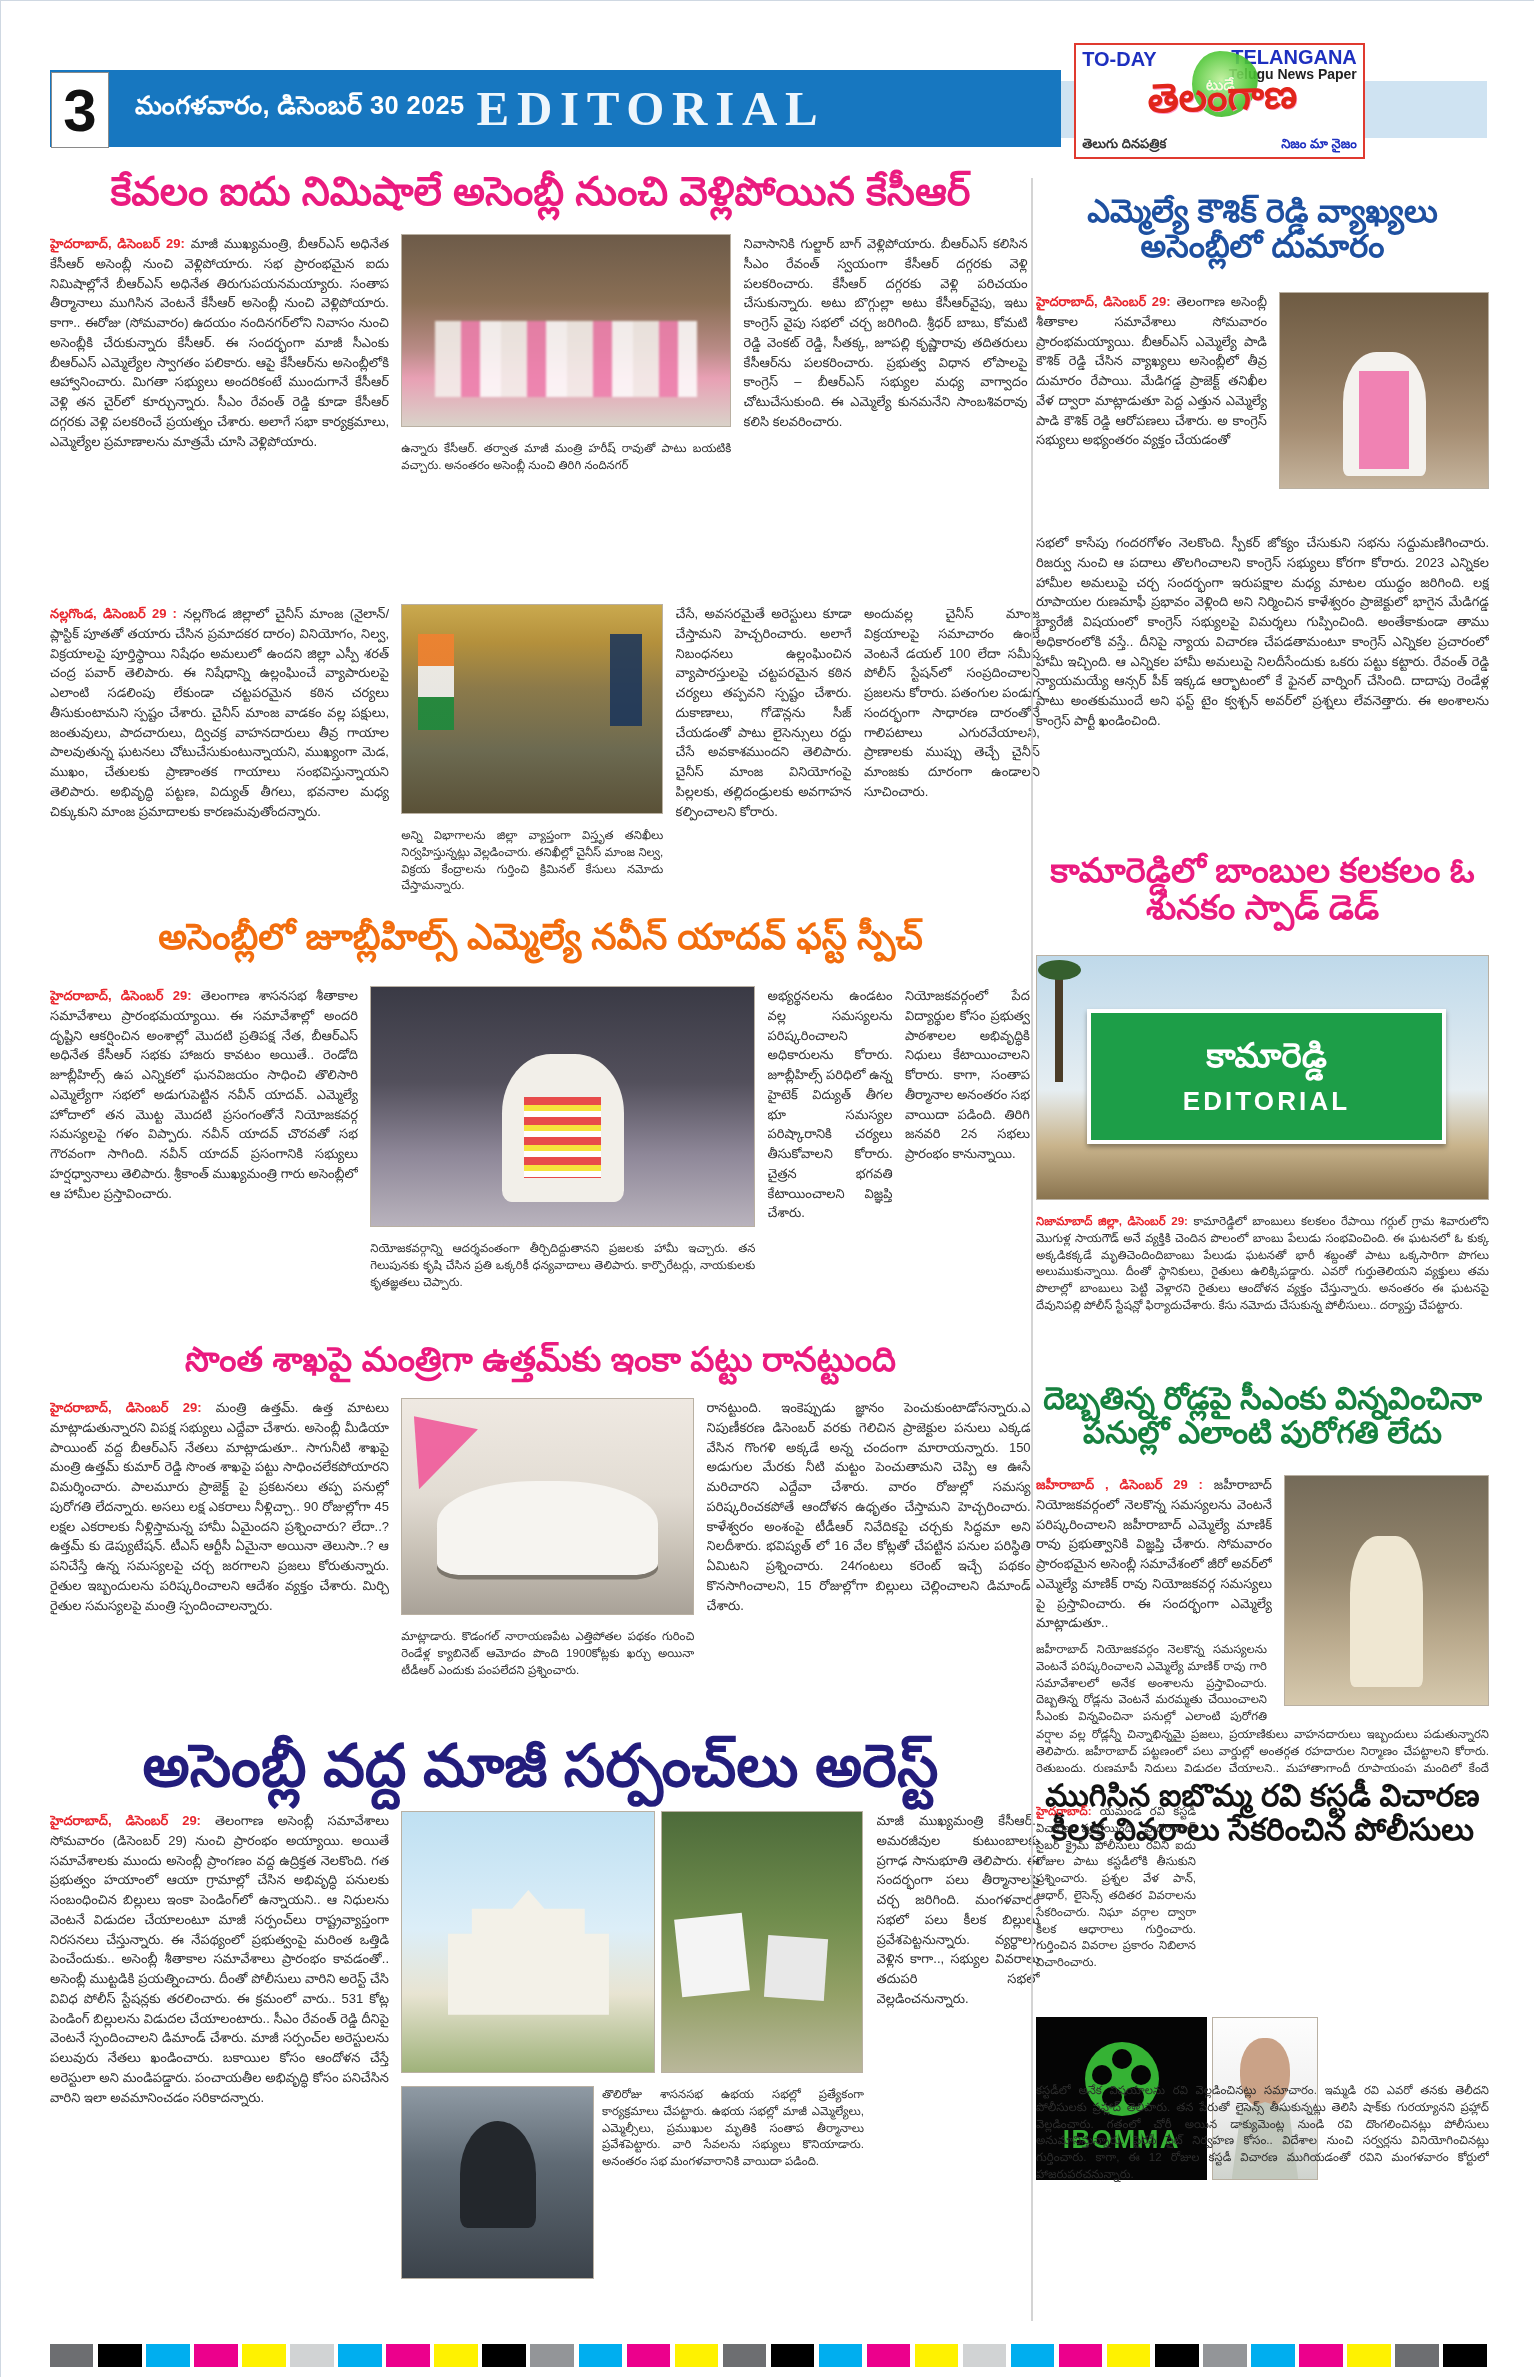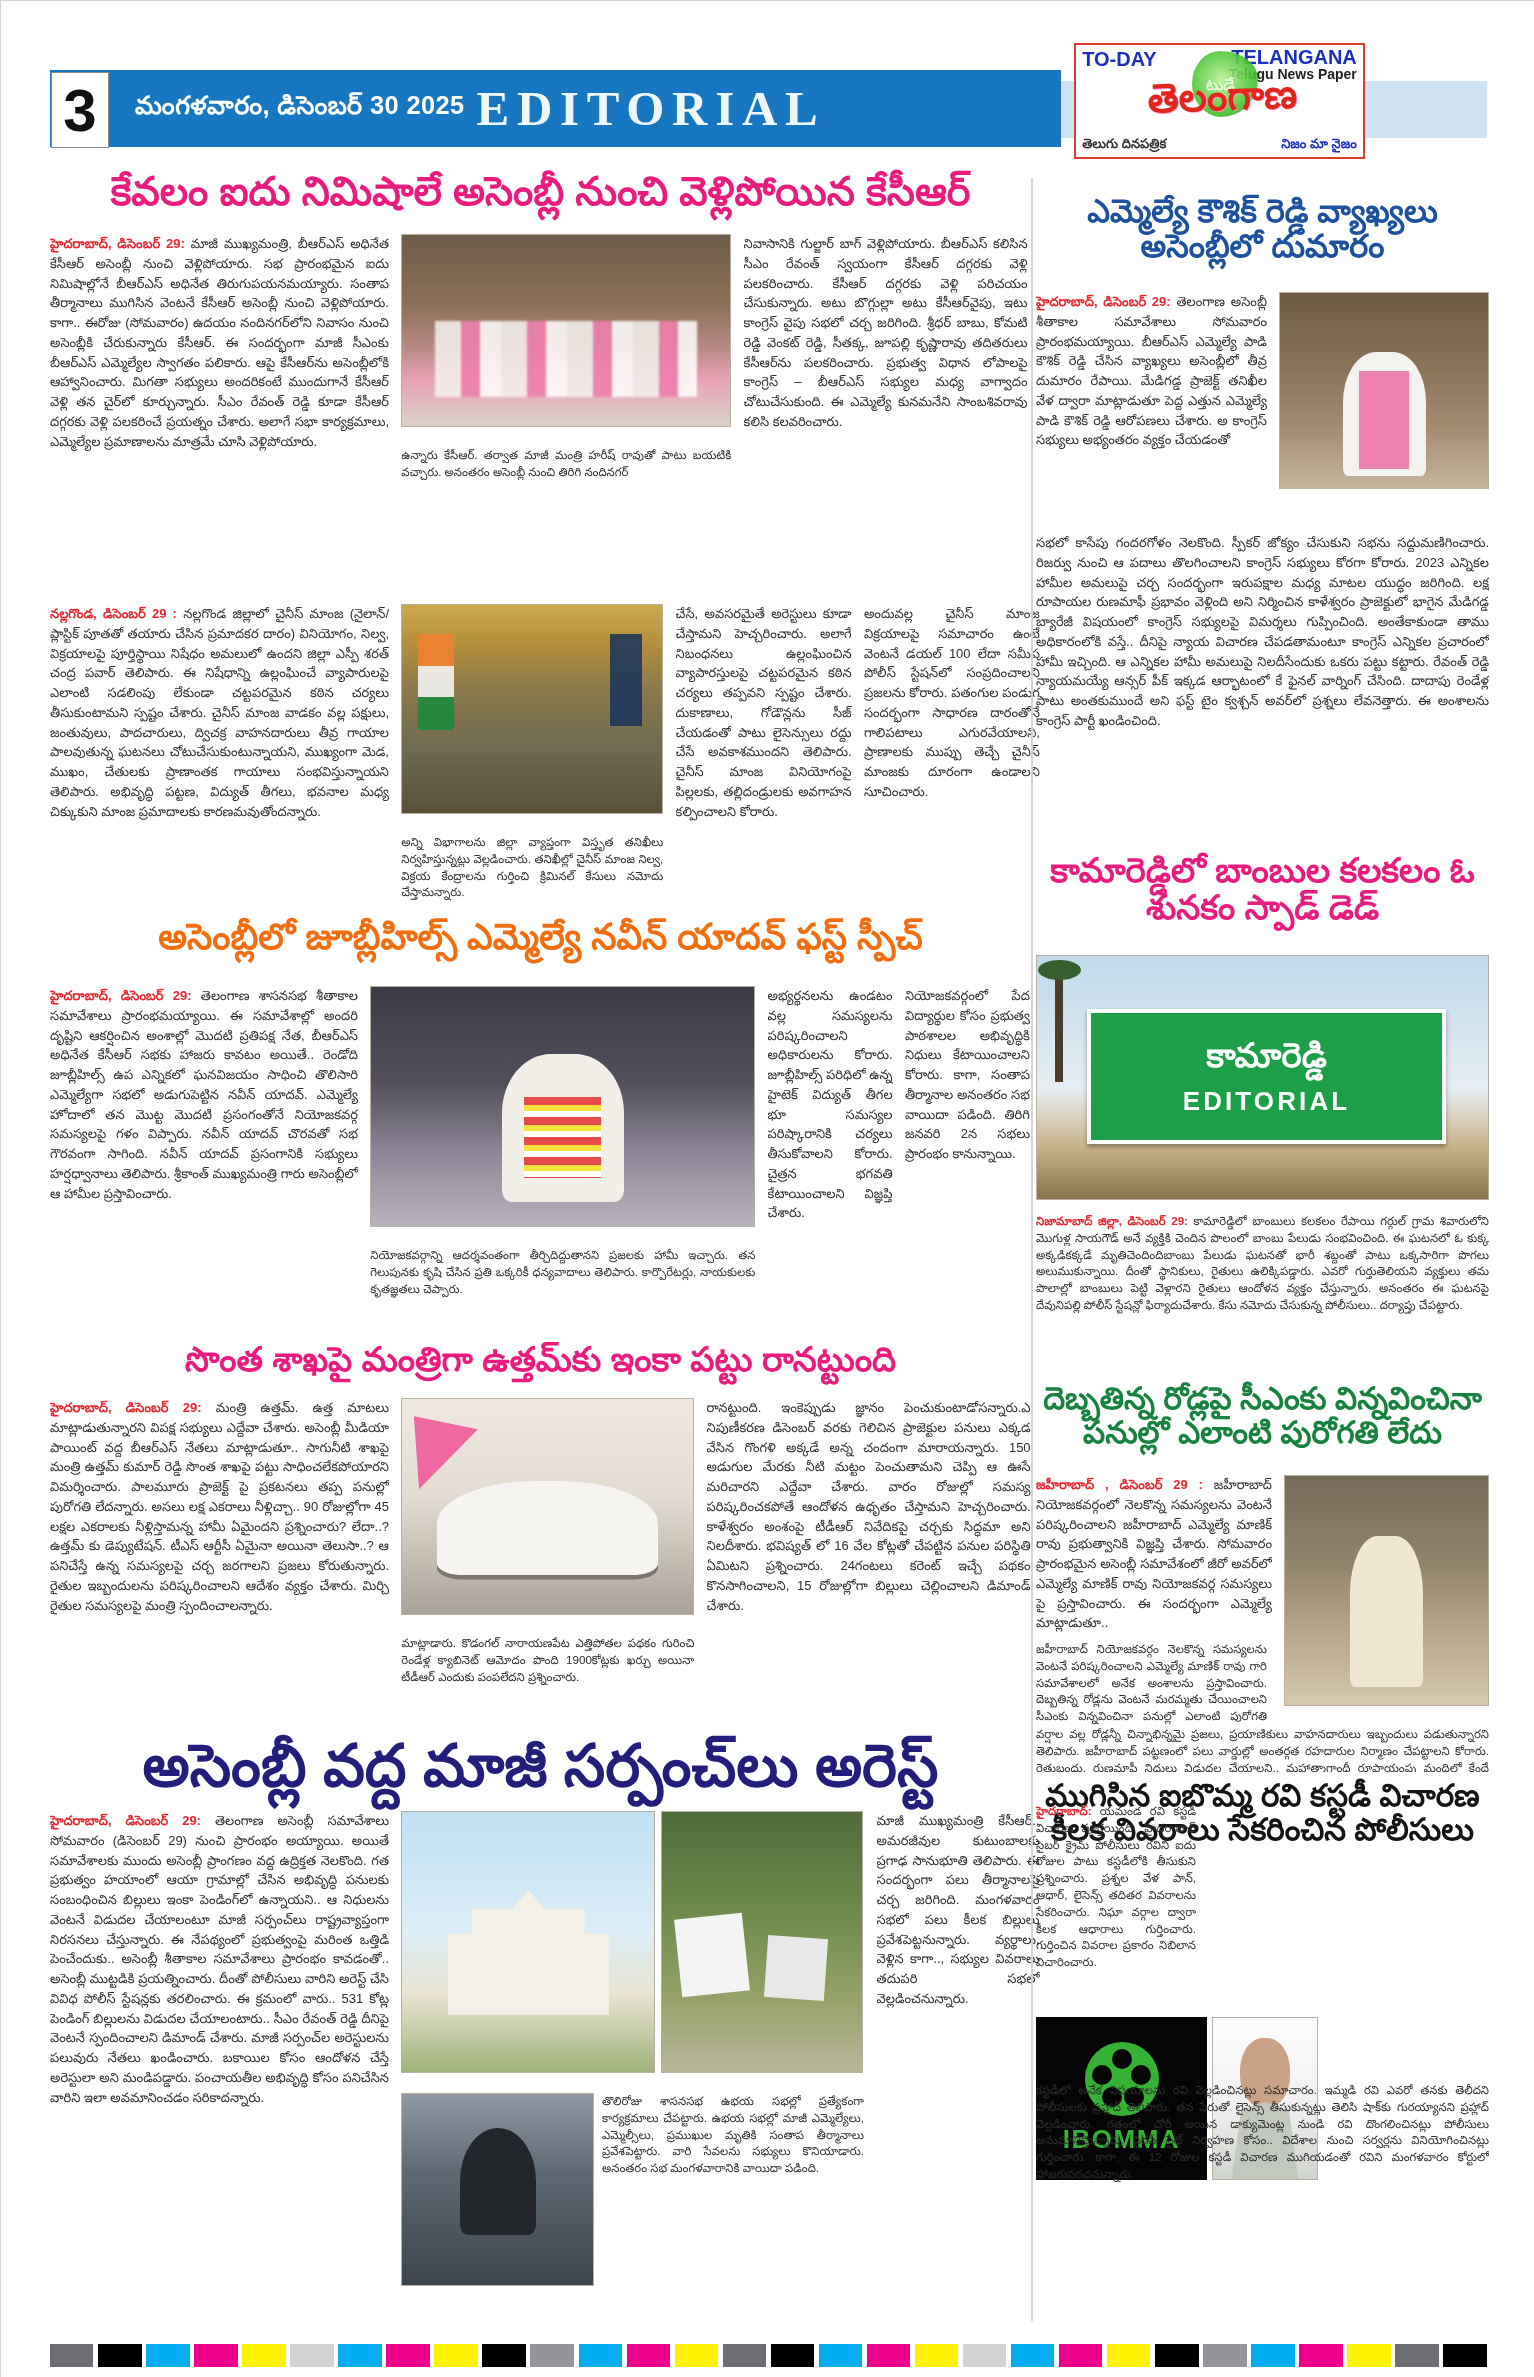--- a/index.html
+++ b/index.html
@@ -31,21 +31,21 @@
   
   .headline{position:absolute;text-align:center;font-weight:bold;line-height:1.1;}
   .h-pink{color:#ea1b7f}.h-blue{color:#1e50a0}.h-orange{color:#f26d0e}
   .h-navy{color:#231d7c}.h-green{color:#17813f}.h-black{color:#141414}
   .body-txt{font-size:13px;line-height:1.52;text-align:justify;color:#2d2d2d;}
   .small-txt{font-size:11.6px;line-height:1.45;}
   .dateline{color:#e8262d;font-weight:bold;}
   .cols{position:absolute;display:flex;gap:12.3px;}
   .col{flex:0 0 auto;overflow:hidden;}
   .photo{background:#cbb8a0;position:relative;overflow:hidden;border:0.8px solid #b9b0a2;box-sizing:border-box;}
-  .stack{display:flex;flex-direction:column;gap:20px;}
+  .stack{display:flex;flex-direction:column;gap:13px;}
   
   .ph-kcr{background:linear-gradient(180deg,#6d5b49 0%,#8a6f55 35%,#b98b86 60%,#e8a0b4 75%,#d9d2c9 100%);}
   .ph-kcr:before{content:"";position:absolute;left:10%;top:45%;width:80%;height:40%;
      background:repeating-linear-gradient(90deg,#f5f2ee 0 26px,#ef7fae 26px 45px,#ffffff 45px 66px);filter:blur(0.8px);opacity:.85;}
   .ph-cop{background:linear-gradient(180deg,#caa94e 0%,#b4903c 18%,#8c7a4a 40%,#6c6a51 70%,#5a5137 100%);}
   .ph-cop:before{content:"";position:absolute;left:6%;top:14%;width:14%;height:46%;
      background:linear-gradient(180deg,#f08130 33%,#f3f3f3 33% 66%,#1c8a3c 66%);opacity:.9;}
   .ph-cop:after{content:"";position:absolute;right:8%;top:14%;width:12%;height:44%;background:#16335c;opacity:.85;}
   .ph-naveen{background:linear-gradient(180deg,#3a3a45 0%,#53505c 40%,#8e8798 70%,#b9b3bd 100%);}
   .ph-naveen:before{content:"";position:absolute;left:34%;top:28%;width:32%;height:62%;background:#f2efe9;border-radius:40% 40% 8% 8%;}

